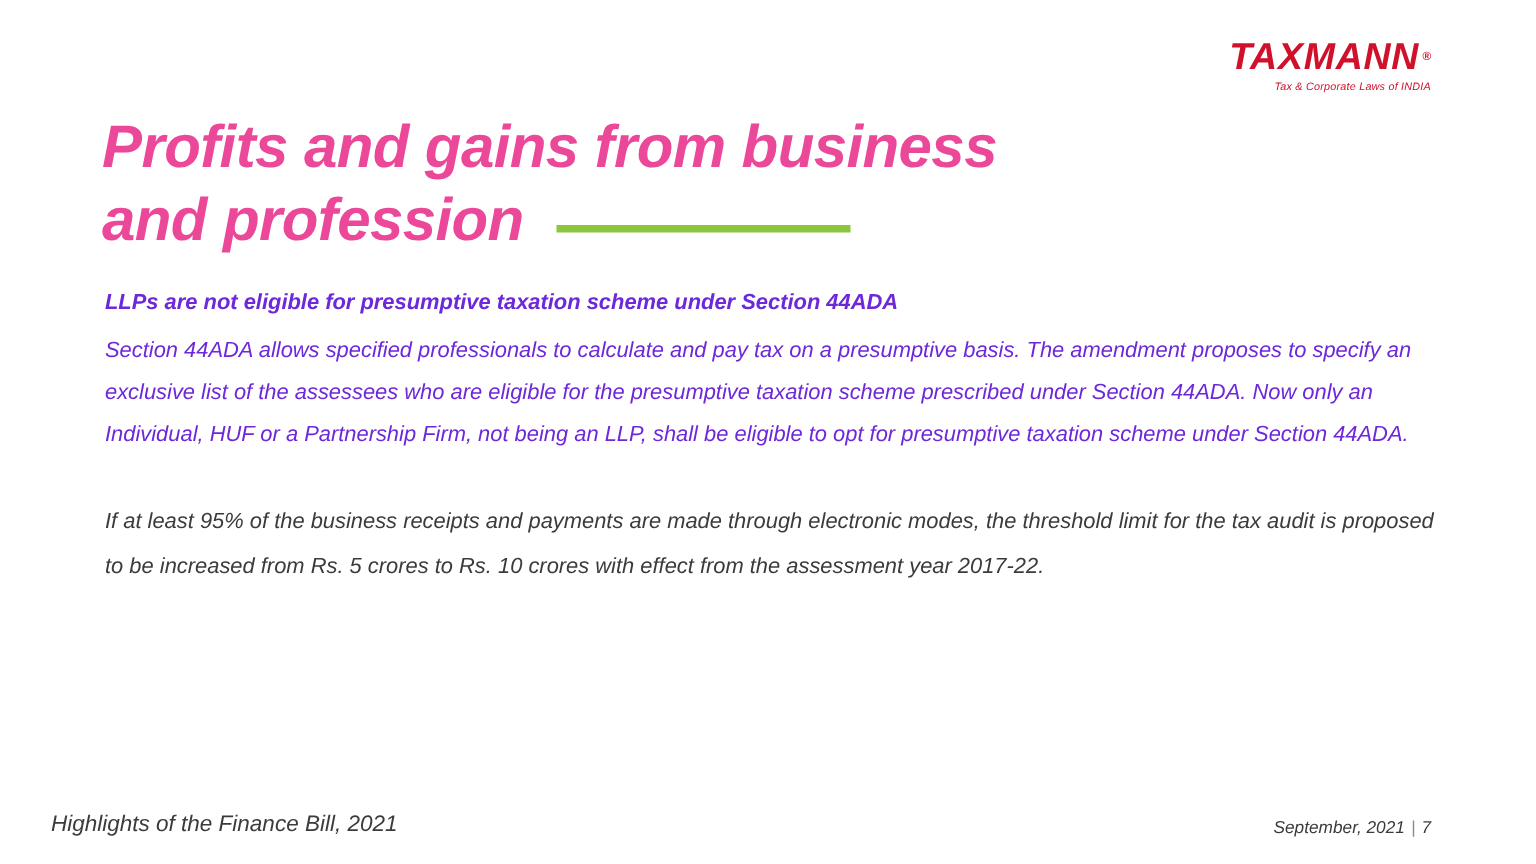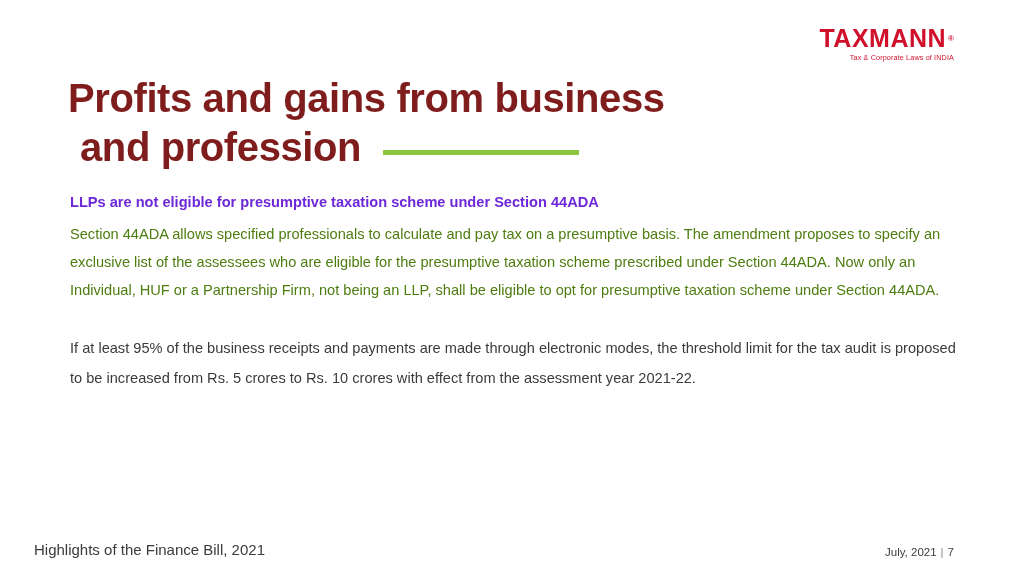--- a/index.html
+++ b/index.html
@@ -13,20 +13,21 @@
     font-family: "Liberation Sans", sans-serif;
     color: #231f20;
     overflow: hidden;
     position: relative;
   }
   .slide {
     position: relative;
     width: 988px;
     height: 576px;
     box-sizing: border-box;
+    font-style: italic;
   }
 
   
   .logo-block {
     position: absolute;
     top: 26px;
     right: 34px;
     text-align: right;
     line-height: 1;
   }
@@ -55,27 +56,26 @@
 
   
   .title {
     position: absolute;
     left: 68px;
     top: 74px;
     width: 740px;
     font-size: 40px;
     font-weight: bold;
     line-height: 1.22;
-    color: #7f1d1d;
+    color: #ec4899;
     letter-spacing: -0.4px;
   }
   .title-line2 {
     display: flex;
     align-items: center;
-    margin-left: 12px;
   }
   .title-rule {
     display: inline-block;
     width: 196px;
     height: 5px;
     background: #8cc63f;
     margin-left: 22px;
     margin-top: 10px;
   }
 
@@ -88,21 +88,21 @@
   }
   .sub-head {
     font-size: 14.6px;
     font-weight: bold;
     color: #6d28d9;
     margin: 0 0 8px 0;
     line-height: 1.4;
   }
   .para {
     font-size: 14.6px;
-    color: #4d7c0f;
+    color: #6d28d9;
     line-height: 1.92;
     margin: 0;
     text-align: left;
   }
   .block-gap {
     height: 30px;
   }
   .para2 {
     font-size: 14.6px;
     color: #3b3b3b;
@@ -153,24 +153,24 @@
   <div class="body-area">
 
     <div>
       <p class="sub-head">LLPs are not eligible for presumptive taxation scheme under Section 44ADA</p>
       <p class="para">Section 44ADA allows specified professionals to calculate and pay tax on a presumptive basis. The amendment proposes to specify an exclusive list of the assessees who are eligible for the presumptive taxation scheme prescribed under Section 44ADA. Now only an Individual, HUF or a Partnership Firm, not being an LLP, shall be eligible to opt for presumptive taxation scheme under Section 44ADA.</p>
     </div>
 
     <div class="block-gap"></div>
 
     <div>
-      <p class="para2">If at least 95% of the business receipts and payments are made through electronic modes, the threshold limit for the tax audit is proposed to be increased from Rs. 5 crores to Rs. 10 crores with effect from the assessment year 2021-22.</p>
+      <p class="para2">If at least 95% of the business receipts and payments are made through electronic modes, the threshold limit for the tax audit is proposed to be increased from Rs. 5 crores to Rs. 10 crores with effect from the assessment year 2017-22.</p>
     </div>
 
   </div>
 
   <div class="footer-left">Highlights of the Finance Bill, 2021</div>
 
   <div class="footer-right">
-    <span>July, 2021</span><span class="footer-sep">|</span><span>7</span>
+    <span>September, 2021</span><span class="footer-sep">|</span><span>7</span>
   </div>
 
 </div>
 
 </body></html>

